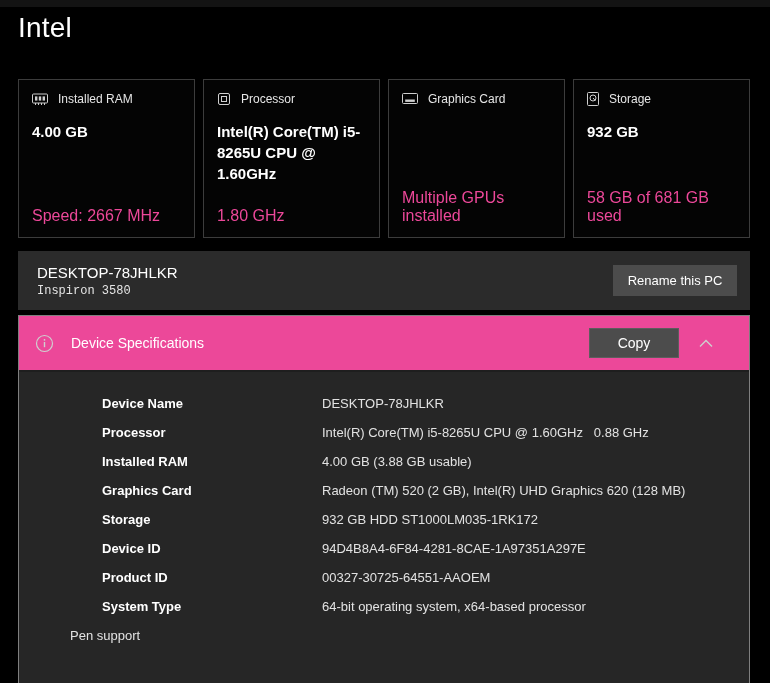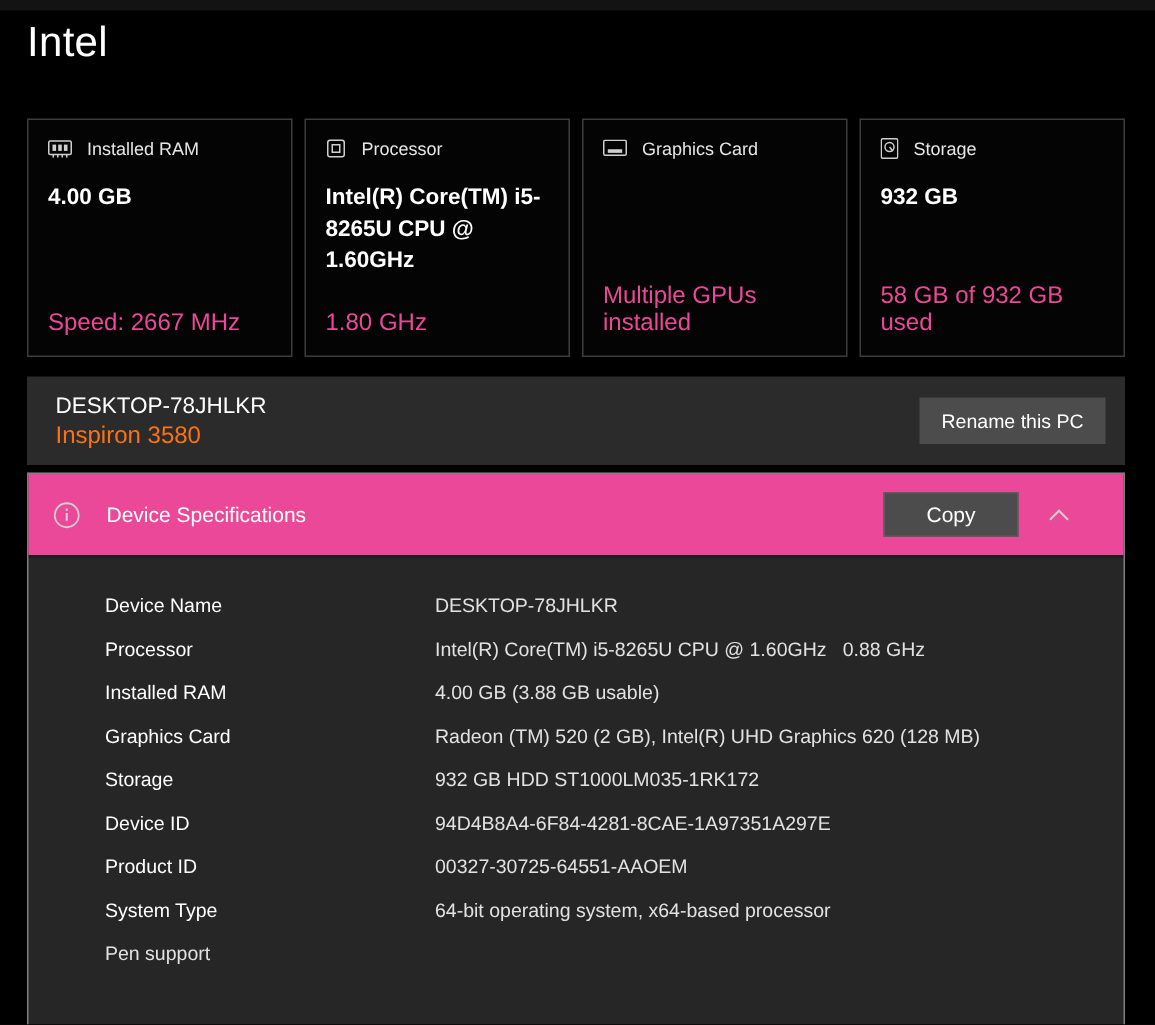--- a/index.html
+++ b/index.html
@@ -25,21 +25,21 @@
   .card-label{font-size:12px;color:#e6e6e6;}
   .card-value{margin-top:15px;font-size:15px;font-weight:700;color:#fff;line-height:21px;}
   .card-foot{margin-top:auto;font-size:16px;color:#ec4899;}
   
   .device-bar{
     margin-top:13px;height:59px;background:#2b2b2b;display:flex;align-items:center;
     padding:0 13px 0 19px;box-sizing:border-box;
   }
   .device-names{display:flex;flex-direction:column;gap:3px;}
   .device-name{font-size:15px;color:#fff;}
-  .device-model{font-size:16px;color:#f97316;}
+  .device-model{font-size:12px;color:#e5e5e5;font-family:Liberation Mono, monospace;}
   .btn{
     background:#4c4c4c;color:#fff;border:none;font-family:inherit;cursor:pointer;
   }
   .rename-btn{margin-left:auto;width:124px;height:31px;font-size:13px;}
   
   .specs{
     margin-top:5px;border:1px solid #7f7f7f;height:400px;box-sizing:border-box;
     background:#262626;
   }
   .specs-header{
@@ -47,21 +47,21 @@
     padding:0 16px;box-sizing:border-box;border-bottom:2px solid #1e1e1e;
   }
   .specs-title{margin-left:17px;font-size:14px;color:#fff;}
   .copy-btn{margin-left:auto;width:90px;height:30px;font-size:14px;border:1px solid #5d5d5d;}
   .chevron{
     margin-left:0;width:54px;display:flex;justify-content:center;align-items:center;
     background:transparent;border:none;cursor:pointer;height:30px;
   }
   .specs-body{padding:17px 0 0 51px;}
   .spec-row{display:flex;height:29px;align-items:center;}
-  .spec-label{width:220px;font-size:13px;font-weight:400;color:#fff;}
+  .spec-label{width:220px;font-size:13px;font-weight:700;color:#fff;margin-left:32px;}
   .spec-value{font-size:13px;color:#e2e2e2;white-space:pre-wrap;}
 </style>
 </head>
 <body>
 
 <div class="screen">
   <div class="top-edge"></div>
   <div class="content">
 
     <h1 class="page-title">Intel</h1>
@@ -116,21 +116,21 @@
       <span class="card-icon">
               <svg width="12" height="14" viewBox="0 0 12 14">
                 <rect x="0.5" y="0.5" width="11" height="13" rx="1" fill="none" stroke="currentColor"></rect>
                 <circle cx="6" cy="6" r="3" fill="none" stroke="currentColor"></circle>
                 <path d="M6 6l2.3 2.6" stroke="currentColor"></path>
               </svg>
             </span>
       <span class="card-label">Storage</span>
     </div>
     <div class="card-value">932 GB</div>
-    <div class="card-foot">58 GB of 932 GB used</div>
+    <div class="card-foot">58 GB of 681 GB used</div>
   </div>
 </div>
 
     <div class="device-bar">
       <div class="device-names">
         <span class="device-name">DESKTOP-78JHLKR</span>
         <span class="device-model">Inspiron 3580</span>
       </div>
       <button class="btn rename-btn">Rename this PC</button>
     </div>

